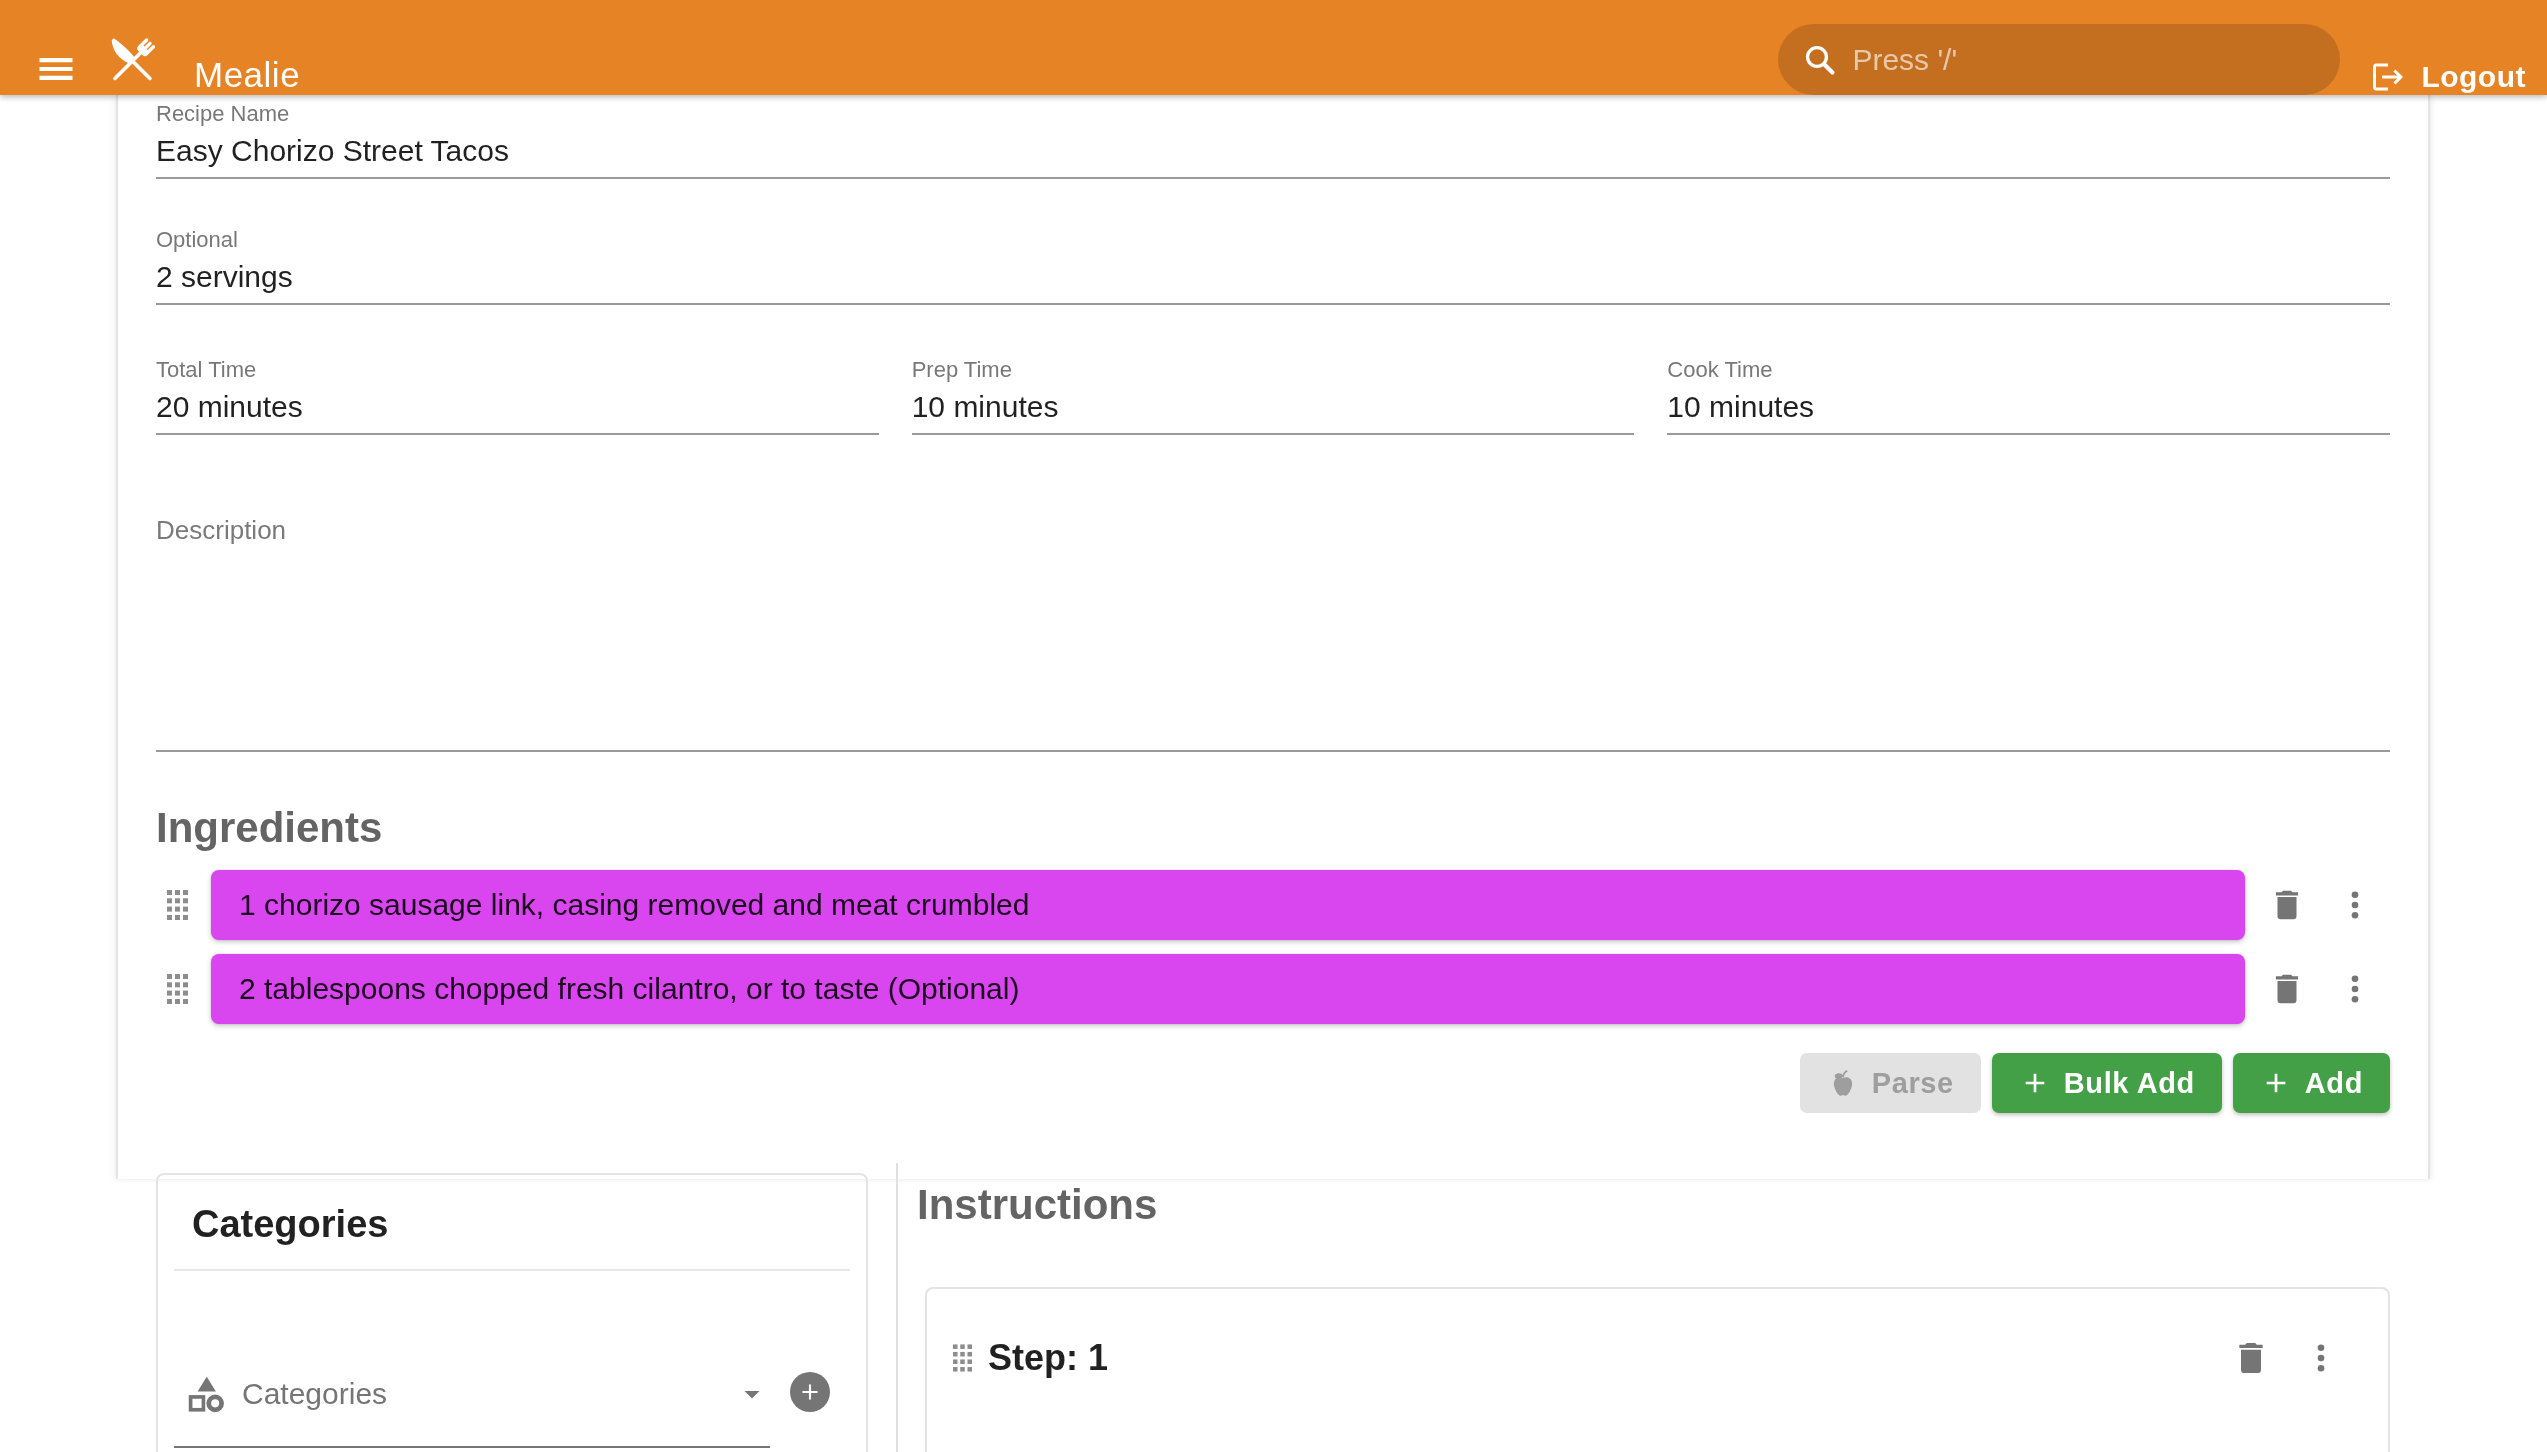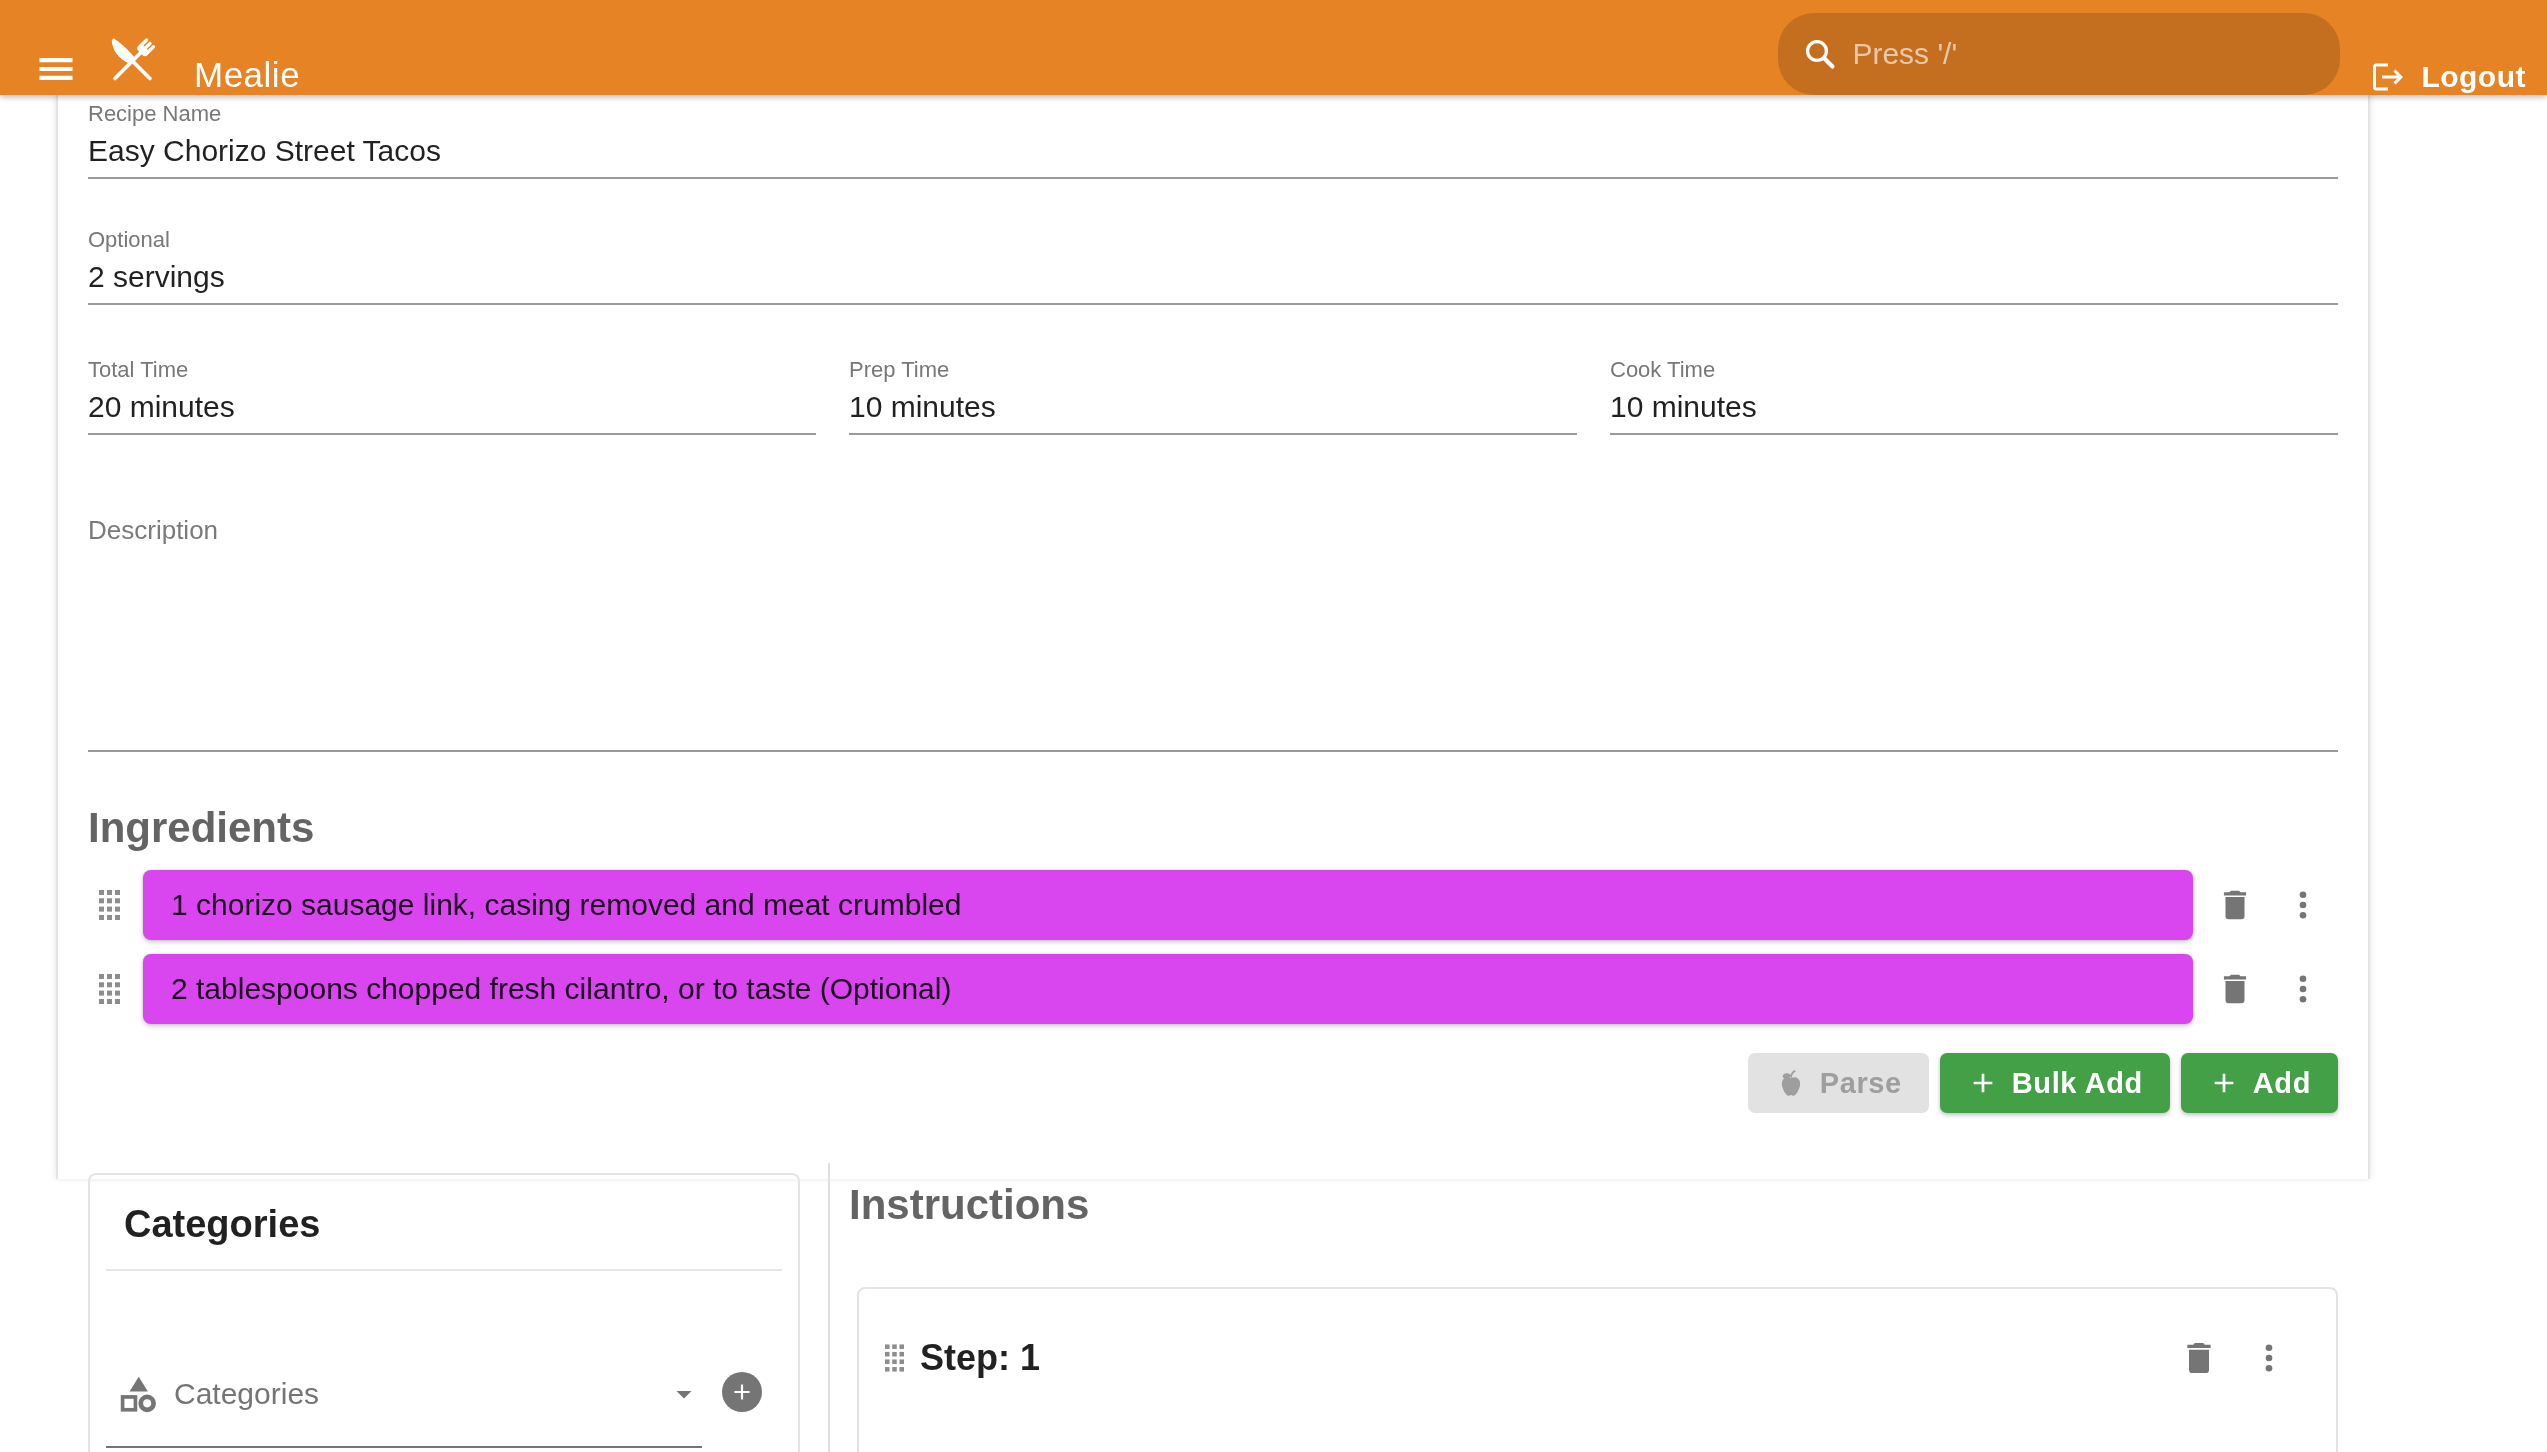--- a/index.html
+++ b/index.html
@@ -7,33 +7,33 @@
               font-family:"Liberation Sans", sans-serif; }
 
   
   .app-bar { height:95px; background:#E58325; display:flex; align-items:flex-end;
              padding:0 21px 0 30px; box-shadow:0 2px 6px rgba(0,0,0,.28); position:relative; z-index:5; }
   .menu-btn { width:52px; height:52px; display:flex; align-items:center; justify-content:center;
               cursor:pointer; margin-right:16px; }
   .logo { width:68px; height:68px; margin-right:28px; display:flex; align-items:center; }
   .app-title { color:#fff; font-size:35px; font-weight:500; letter-spacing:0.5px; }
   .spacer { flex:1; }
-  .search-pill { width:562px; height:82px; border-radius:36px; background:rgba(0,0,0,.15);
+  .search-pill { width:562px; height:71px; border-radius:36px; background:rgba(0,0,0,.15);
                  display:flex; align-items:center; padding:0 10px 0 24px; margin-right:30px; }
   .search-pill input { flex:1; background:transparent; border:none; outline:none;
                  font-size:30px; color:#fff; margin-left:14px; font-family:"Liberation Sans",sans-serif; }
   .search-pill input::placeholder { color:rgba(255,255,255,.62); }
   .logout-btn { display:flex; align-items:center; gap:15px; color:#fff; font-size:30px;
                 font-weight:700; cursor:pointer; letter-spacing:0.5px; }
 
   
-  .main-card { margin-left:56px; width:2314px; height:1084px;
+  .main-card { margin-left:116px; width:2314px; height:1084px;
                border-left:2px solid #E4E4E4; border-right:2px solid #E4E4E4;
                box-shadow:2px 0 6px rgba(0,0,0,.06), -2px 0 6px rgba(0,0,0,.06);
-               padding:0 30px; background:#fff; }
+               padding:0 38px; background:#fff; }
 
   
   .field .f-label { font-size:22px; color:#787878; line-height:26px; }
   .field .f-value { font-size:30px; color:rgba(0,0,0,.87); line-height:36px; margin-top:6px; }
   .field .f-line  { border-bottom:2px solid #9A9A9A; margin-top:8px; }
   .f-recipe   { padding-top:6px; }
   .f-servings { margin-top:48px; }
   .time-row   { display:flex; gap:33px; margin-top:52px; }
   .time-row .field { flex:1; }
 

